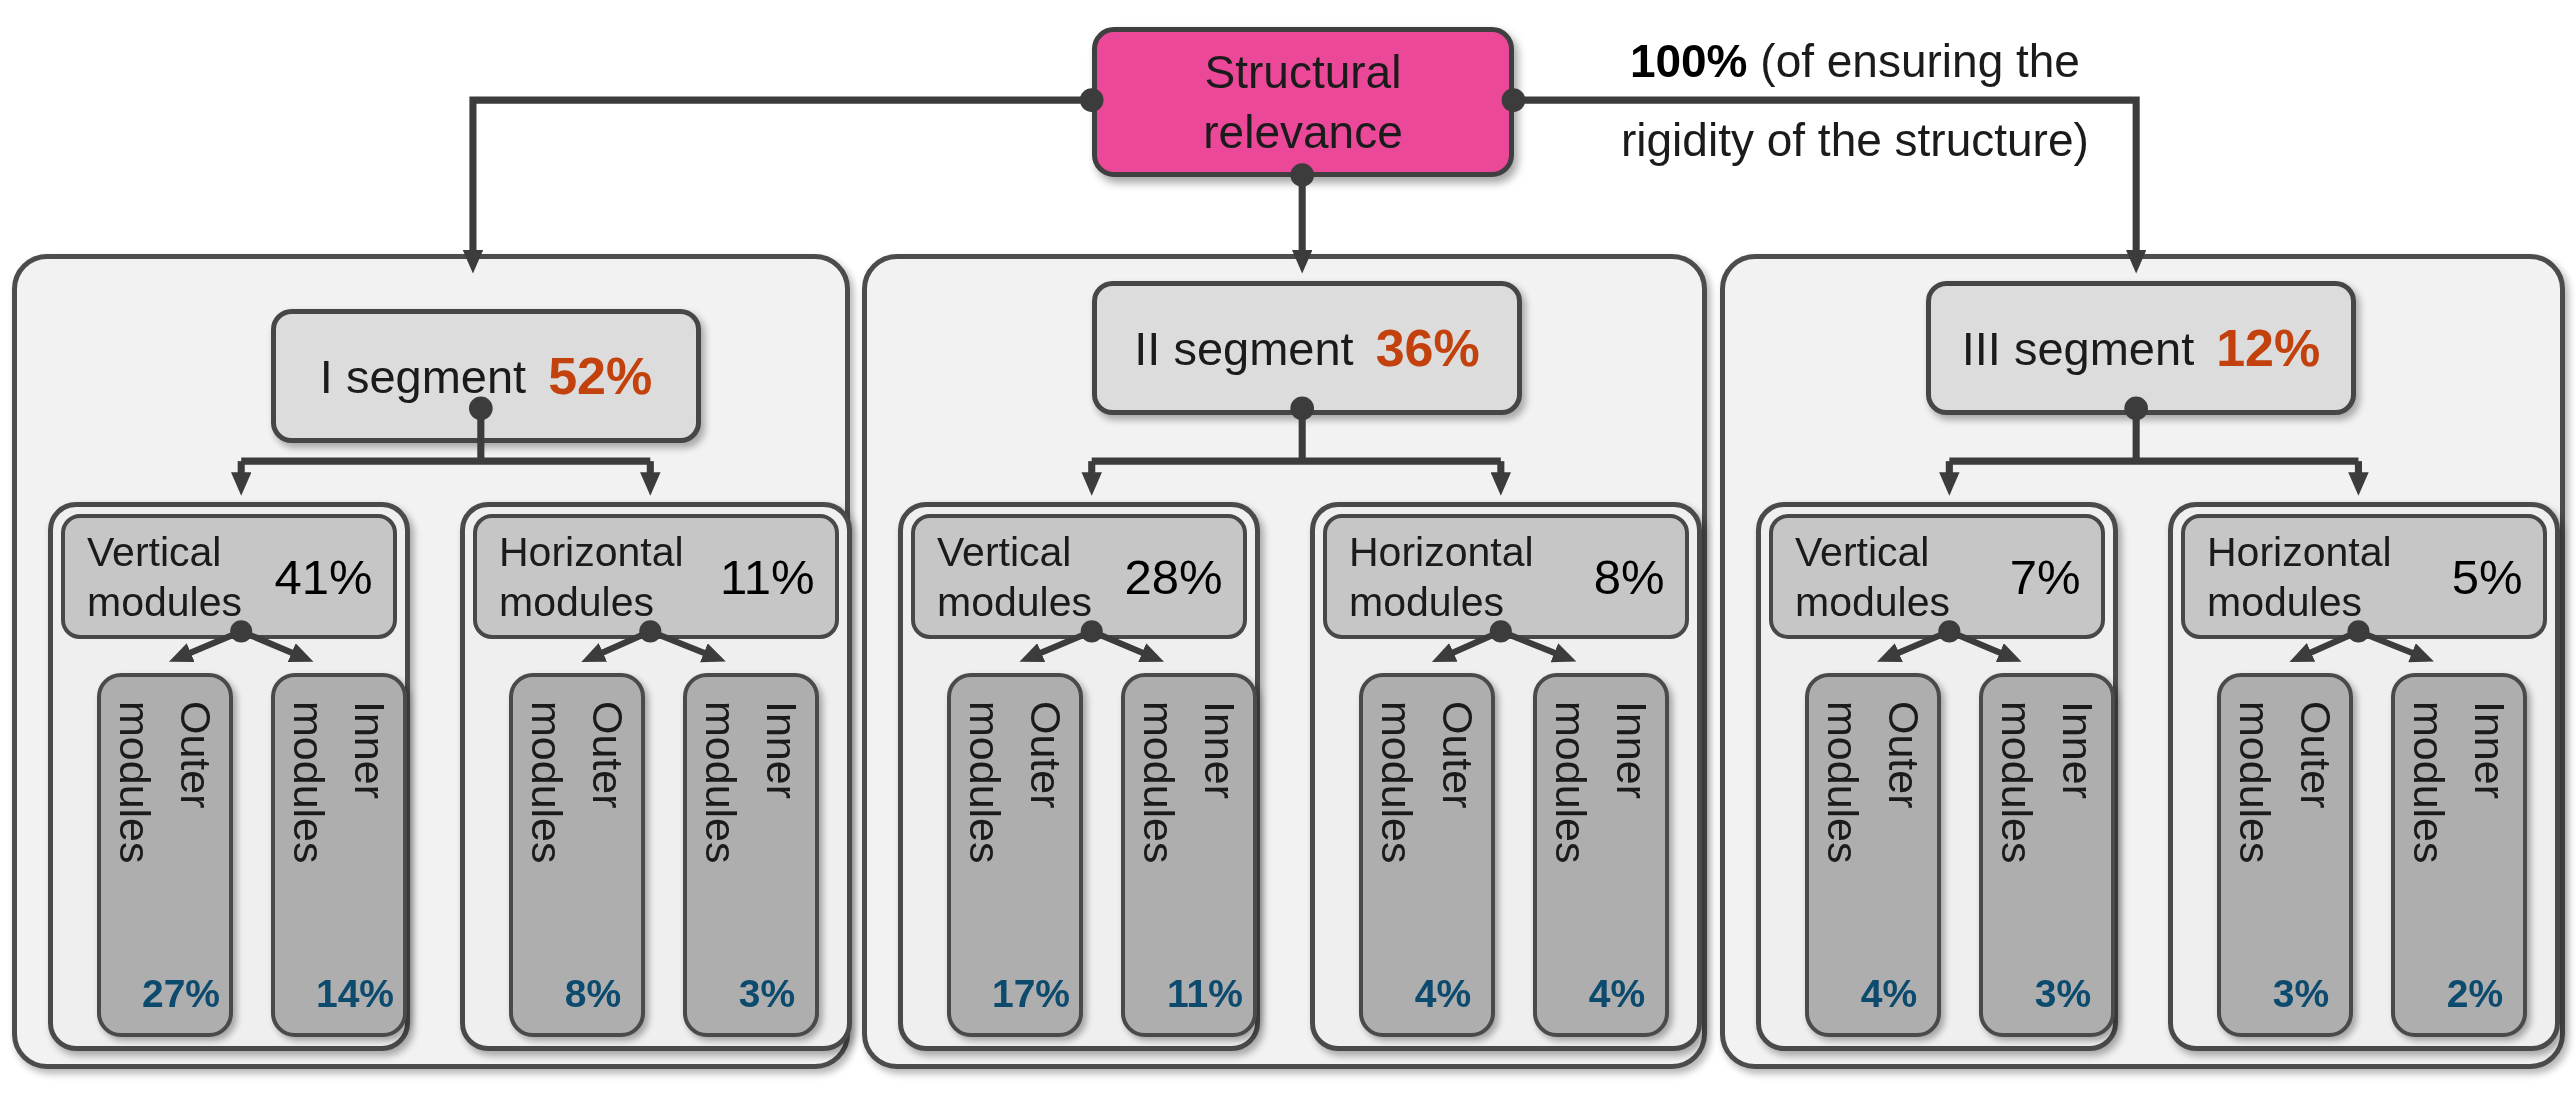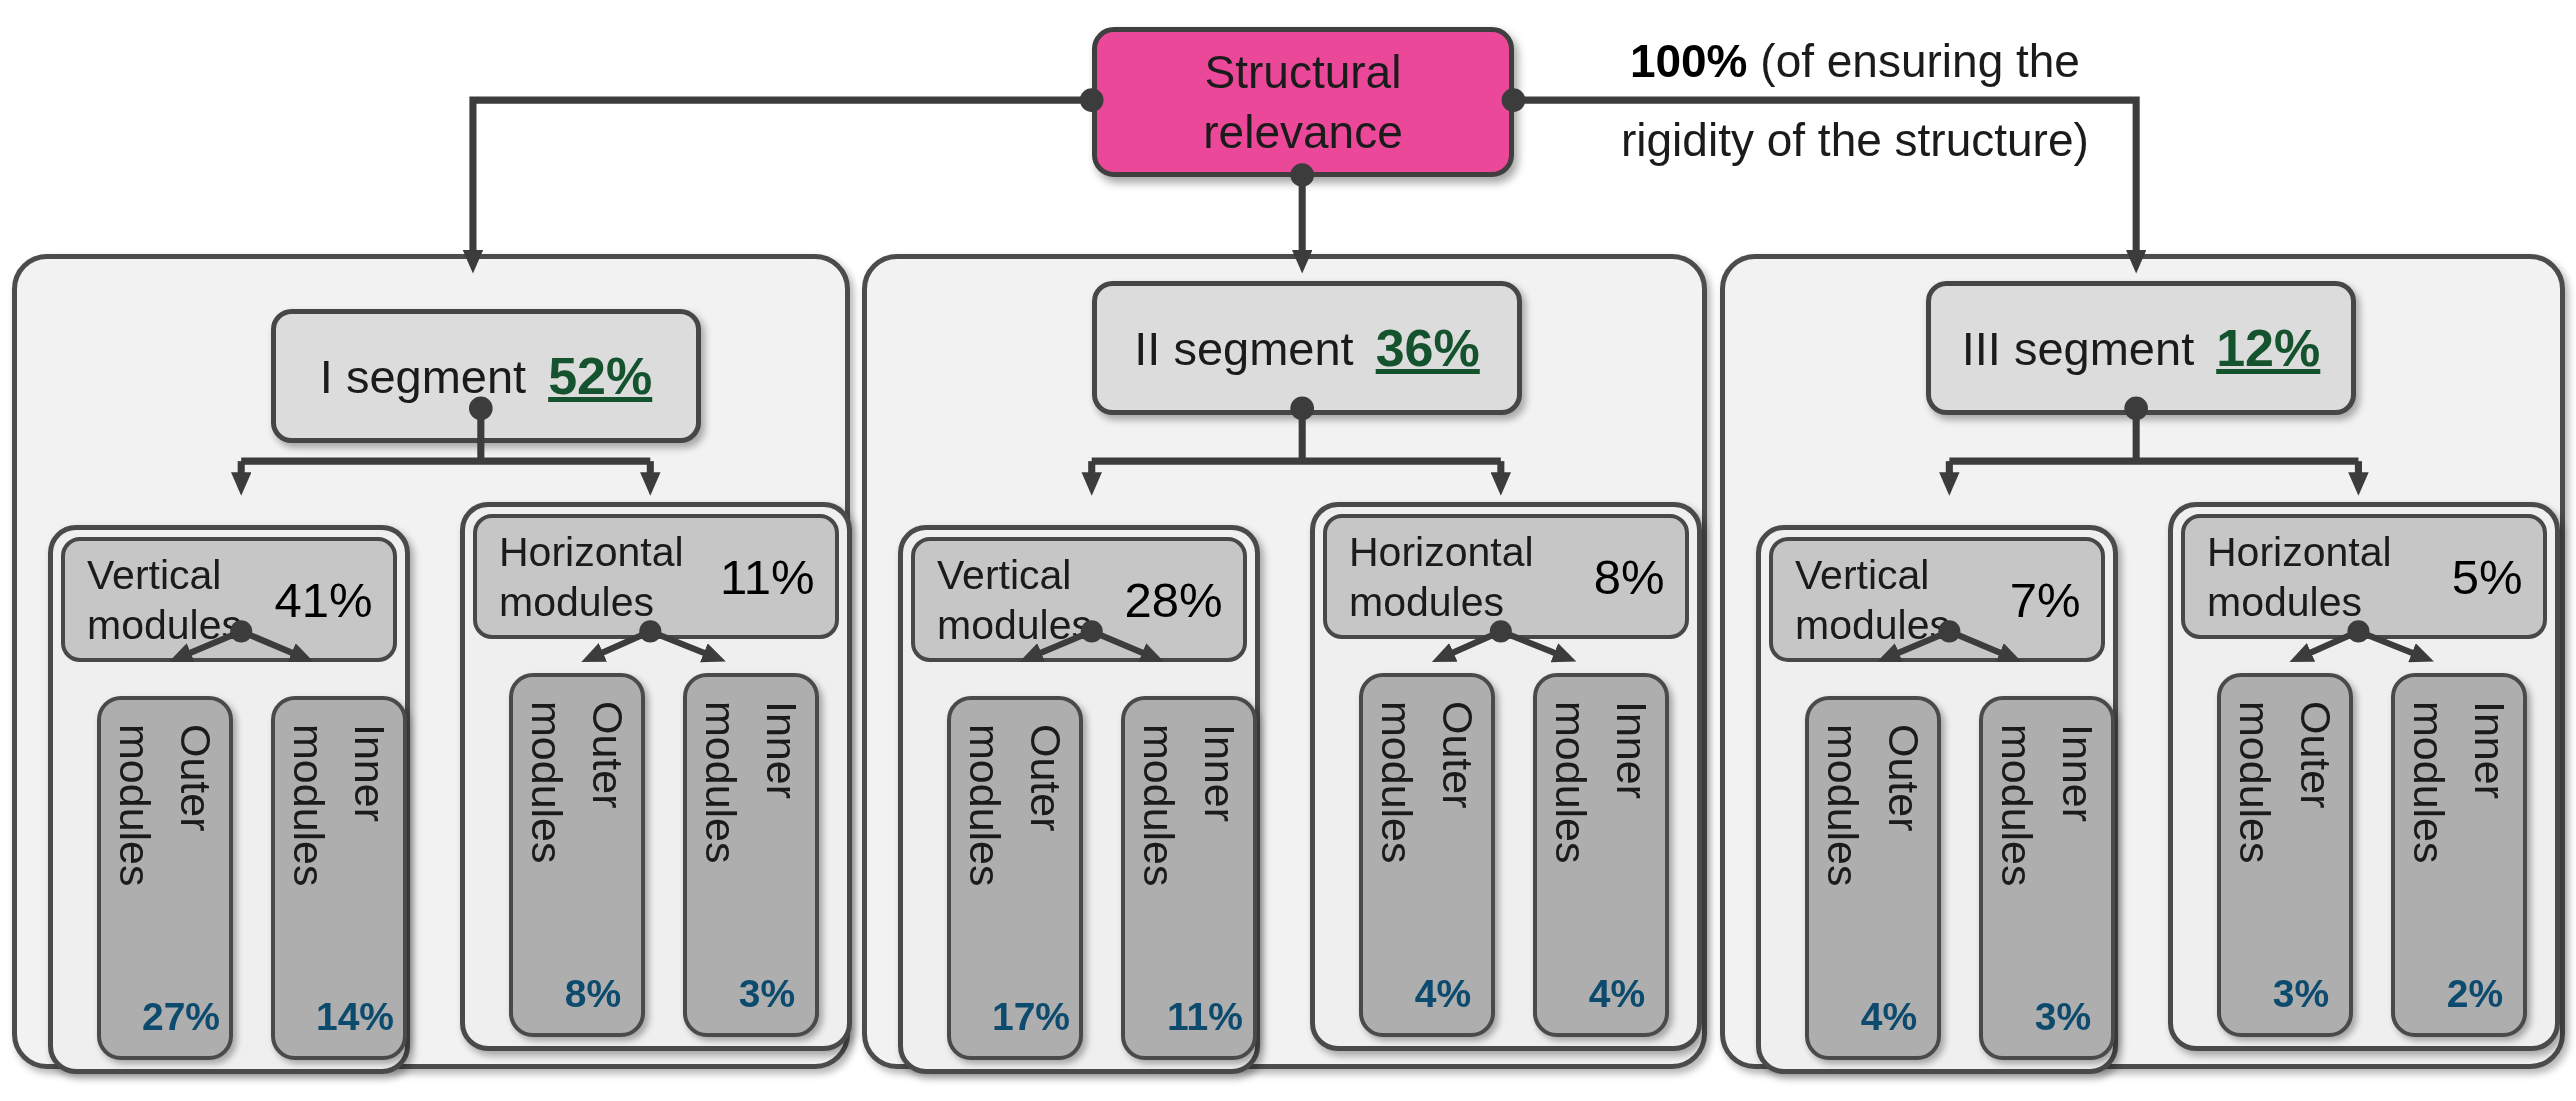--- a/index.html
+++ b/index.html
@@ -25,27 +25,27 @@
   .seg-2{left:862px;width:845px;}
   .seg-3{left:1720px;width:845px;}
 
   
   .seg-title{position:absolute;top:22px;width:430px;height:134px;
     background:#dcdcdc;border:5.5px solid #464646;border-radius:20.5px;
     box-sizing:border-box;display:flex;align-items:center;justify-content:center;
     gap:22px;box-shadow:3.2px 4.7px 7px rgba(0,0,0,.3);}
   .seg-1 .seg-title{left:254px;margin-top:28px;} .seg-2 .seg-title{left:225px;} .seg-3 .seg-title{left:201px;}
   .seg-title .lbl{font-size:47px;}
-  .seg-title .pct{font-size:52px;font-weight:bold;color:#14532d;text-decoration:underline;}
+  .seg-title .pct{font-size:52px;font-weight:bold;color:#c2410c;}
 
   
   .group{position:absolute;top:243px;height:549px;background:#efefef;
     border:5.5px solid #4a4a4a;border-radius:28px;box-sizing:border-box;
     box-shadow:3.2px 4.7px 7px rgba(0,0,0,.3);}
-  .group-l{left:31px;width:362px;margin-top:23px;}
+  .group-l{left:31px;width:362px;}
   .group-r{left:443px;width:392px;}
 
   .module-title{position:absolute;left:8px;right:8px;top:7px;height:125px;
     background:#c6c6c6;border:4.7px solid #484848;border-radius:19px;
     box-sizing:border-box;display:flex;align-items:center;justify-content:space-between;
     padding:0 20.5px 0 22px;}
   .module-title .lbl{font-size:41px;line-height:50px;white-space:pre-line;}
   .module-title .pct{font-size:49px;font-weight:normal;color:#000;text-align:right;}
 
   

